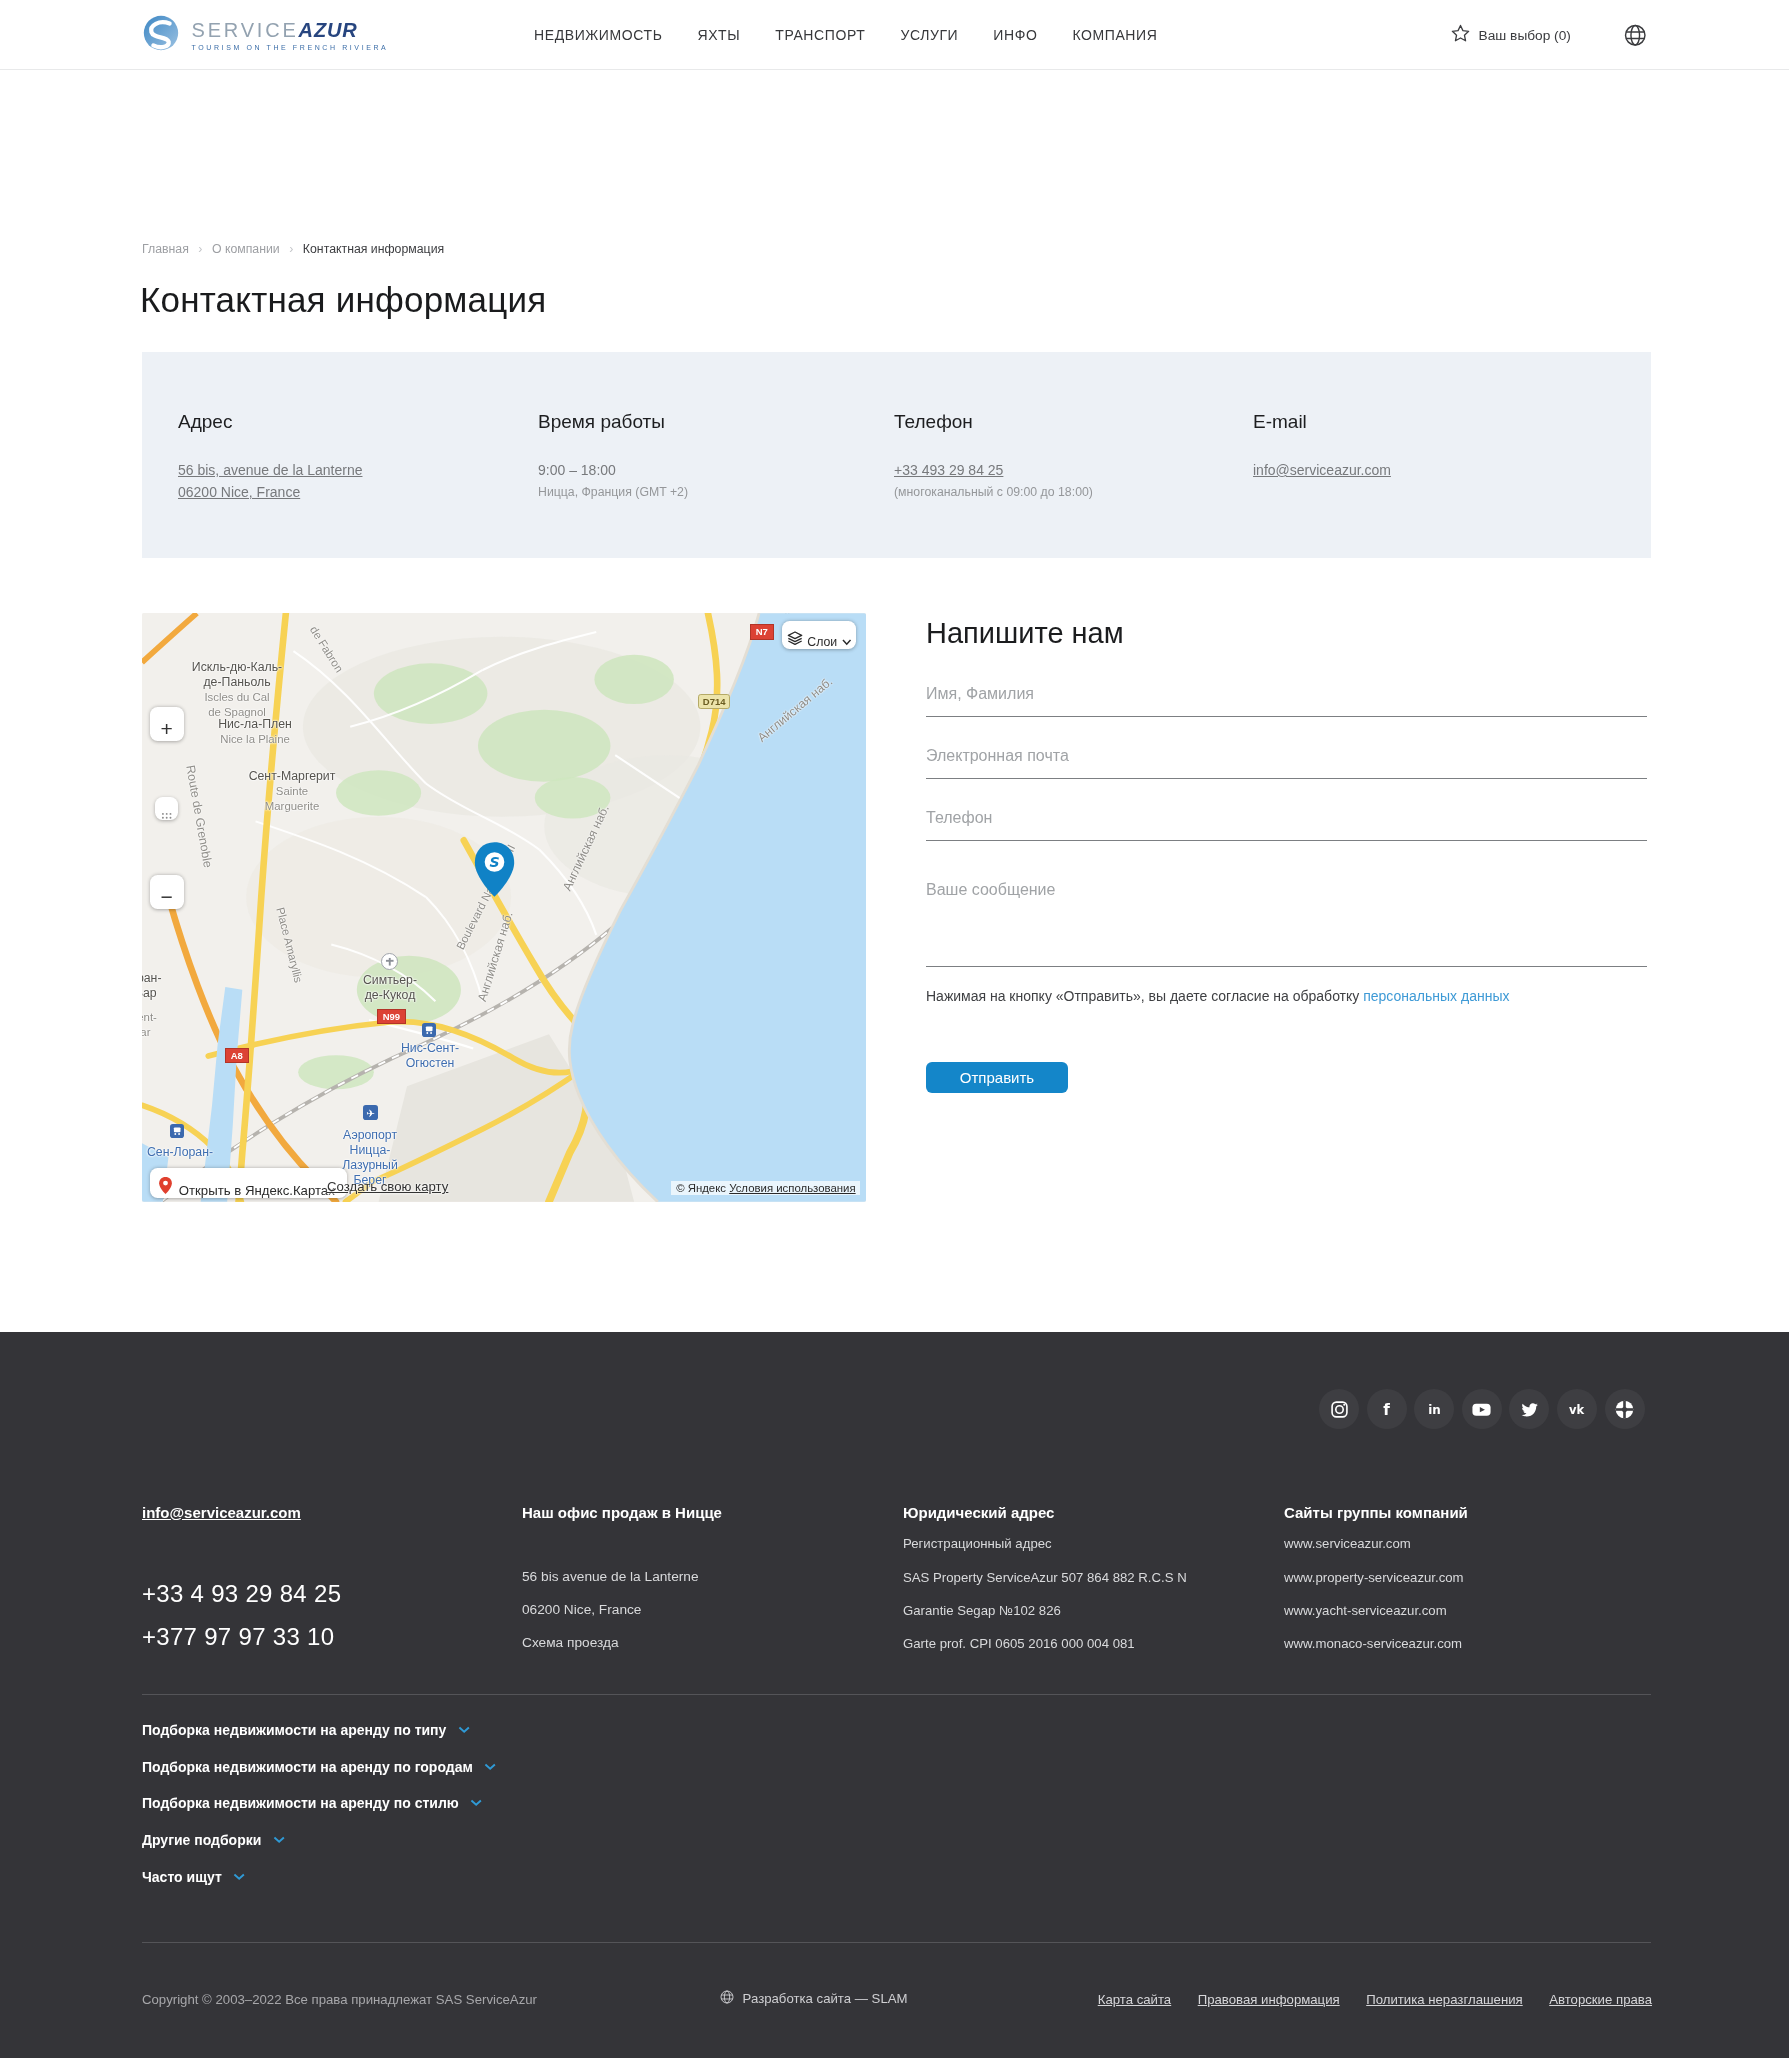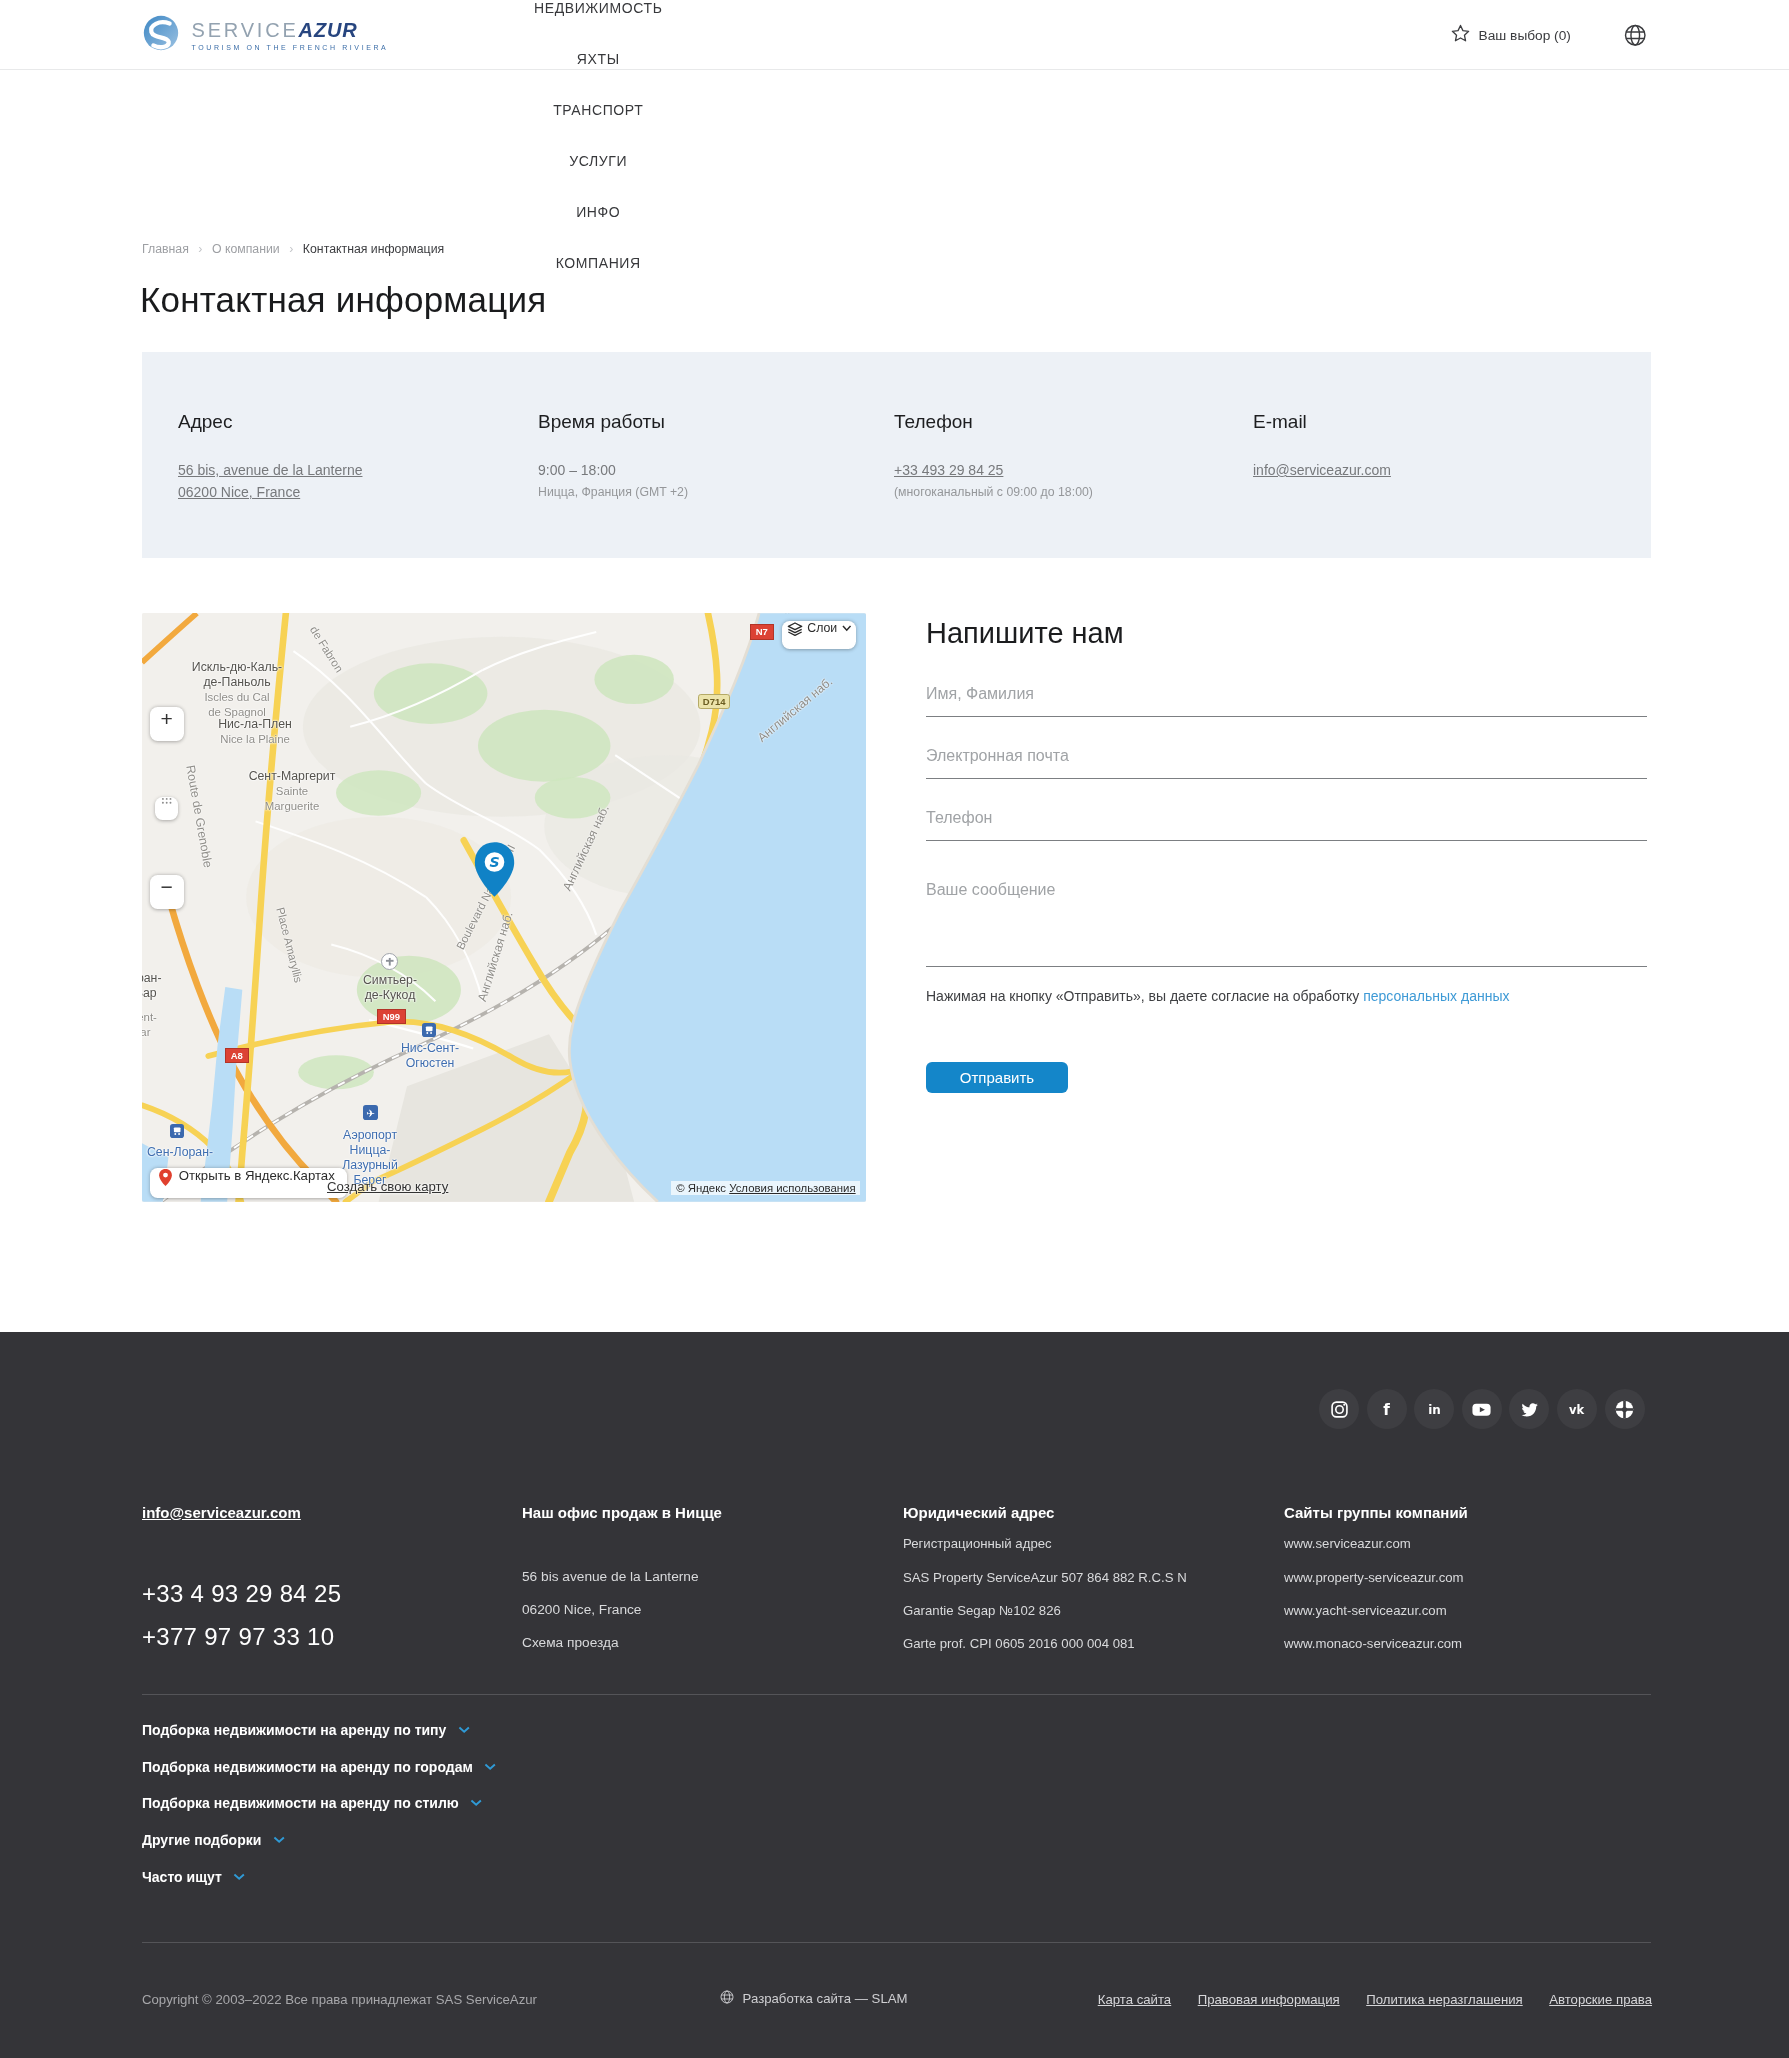--- a/index.html
+++ b/index.html
@@ -10,21 +10,21 @@
   body{font-family:"Liberation Sans","DejaVu Sans",sans-serif; background:#fff; color:#2b2c2e;}
   .page{position:relative; width:1790px; height:2058px; overflow:hidden; background:#fff;}
   .abs{position:absolute;}
 
   
   .header{position:absolute; left:0; top:0; width:1790px; height:70px; background:#fff; border-bottom:0.9px solid #e8e9ea;}
   .logo{position:absolute; left:140px; top:12.3px; display:flex; align-items:center; gap:9.5px; cursor:pointer;}
   .logo-text .brand{font-size:20px; letter-spacing:2.8px; color:#93a2b0; font-weight:400;}
   .logo-text .brand b{color:#27457f; font-style:italic; font-weight:700; letter-spacing:0.9px;}
   .logo-text .tagline{font-size:7px; letter-spacing:2.6px; color:#3c6ea8; margin-top:1.9px;}
-  .nav{position:absolute; left:534px; top:0; height:70px; display:flex; align-items:center; gap:35px;flex-direction:column;}
+  .nav{position:absolute; left:534px; top:0; height:70px; display:flex; align-items:center; gap:35px;}
   .nav a{font-size:14px; letter-spacing:0.6px; color:#37383b; font-weight:500; text-decoration:none; cursor:pointer; white-space:nowrap;}
   .selection{position:absolute; left:1450px; top:0; height:70px; display:flex; align-items:center; gap:7.6px; cursor:pointer;}
   .selection span{font-size:13.7px; color:#3a3b3e;}
   .globe-btn{position:absolute; left:1622px; top:22px; width:26.5px; height:26.5px; cursor:pointer;}
 
   
   .breadcrumb{position:absolute; left:142px; top:242px; font-size:12.3px; color:#9d9fa3; display:flex; gap:9.5px; align-items:center;}
   .breadcrumb .sep{color:#c3c5c8; font-size:12.3px;}
   .breadcrumb a{color:#9d9fa3; text-decoration:none; cursor:pointer;}
   .breadcrumb .current{color:#3c3d40;}
@@ -42,21 +42,21 @@
   .map{position:absolute; left:142px; top:613px; width:724px; height:589px; background:var(--land); overflow:hidden; border-radius:1.9px;}
   .map svg.base{position:absolute; left:0; top:0;}
   .mlab{position:absolute; transform:translateX(-50%); text-align:center; font-size:12.3px; color:#55534e; line-height:15px; white-space:nowrap;
         text-shadow:0 0 1.9px #fff,0 0 1.9px #fff,0 0 2.8px #fff;}
   .mlab .en{font-size:11.4px; color:#8f8d88;}
   .mlab.blue, .blue{color:#3f6eb0;}
   .road-lab{position:absolute; font-size:11.4px; color:#8f8d88; white-space:nowrap; transform-origin:0 0;
         text-shadow:0 0 1.9px #fff,0 0 1.9px #fff;}
   .badge-red{position:absolute; background:#dc4234; color:#fff; font-size:9.5px; font-weight:700; padding:0.9px 4.7px; border-radius:0; border:0.9px solid #b23427; line-height:11.4px;}
   .badge-yel{position:absolute; background:#ece4ab; color:#6a5c20; font-size:9.5px; font-weight:700; padding:0.9px 3.8px; border-radius:2.8px; border:0.9px solid #b5aa67; line-height:11.4px;}
-  .map-btn{position:absolute; background:#fff; border-radius:7.6px; box-shadow:0 0.9px 3.8px rgba(0,0,0,.3); display:flex; align-items:flex-start; justify-content:center; cursor:pointer;}
+  .map-btn{position:absolute; background:#fff; border-radius:7.6px; box-shadow:0 0.9px 3.8px rgba(0,0,0,.3); display:flex; align-items:flex-end; justify-content:center; cursor:pointer;}
   .zoom-btn{width:34px; height:34px; font-size:21px; color:#333; font-weight:400;}
   .layers-btn{left:640px; top:7.6px; width:74px; height:28px; gap:4.7px; font-size:12.3px; color:#2b2b2b;}
   .poi{position:absolute; display:flex; align-items:center; justify-content:center;}
   .poi-sq{background:#3b69ae; border-radius:2.8px;}
   .open-btn{left:7.6px; top:555px; height:30px; padding:0 12.3px 0 8.5px; gap:5.7px; font-size:13.2px; color:#2b2b2b; border-radius:7.6px;}
   .create-link{position:absolute; left:185px; top:566px; font-size:13.2px; color:#333; text-decoration:underline; cursor:pointer;
         text-shadow:0 0 2.8px #fff,0 0 2.8px #fff;}
   .map-attrib{position:absolute; right:5.7px; top:568px; font-size:11.4px; color:#2b2b2b; background:rgba(255,255,255,.7); padding:0.9px 4.7px; white-space:nowrap;}
   .map-attrib a{color:#2b2b2b; text-decoration:underline; cursor:pointer;}
 

